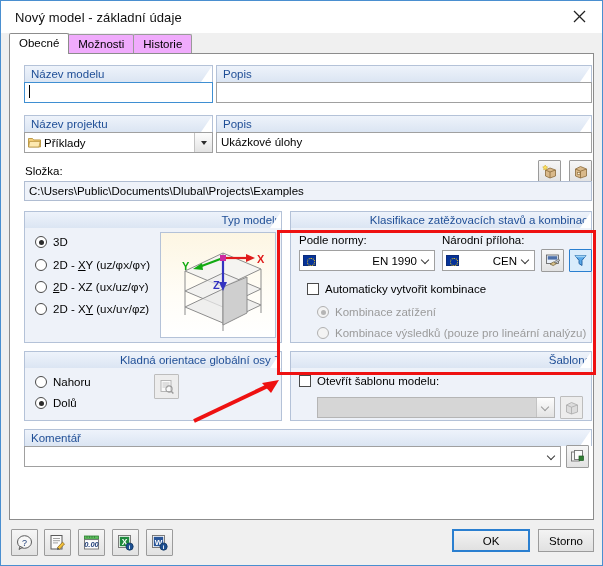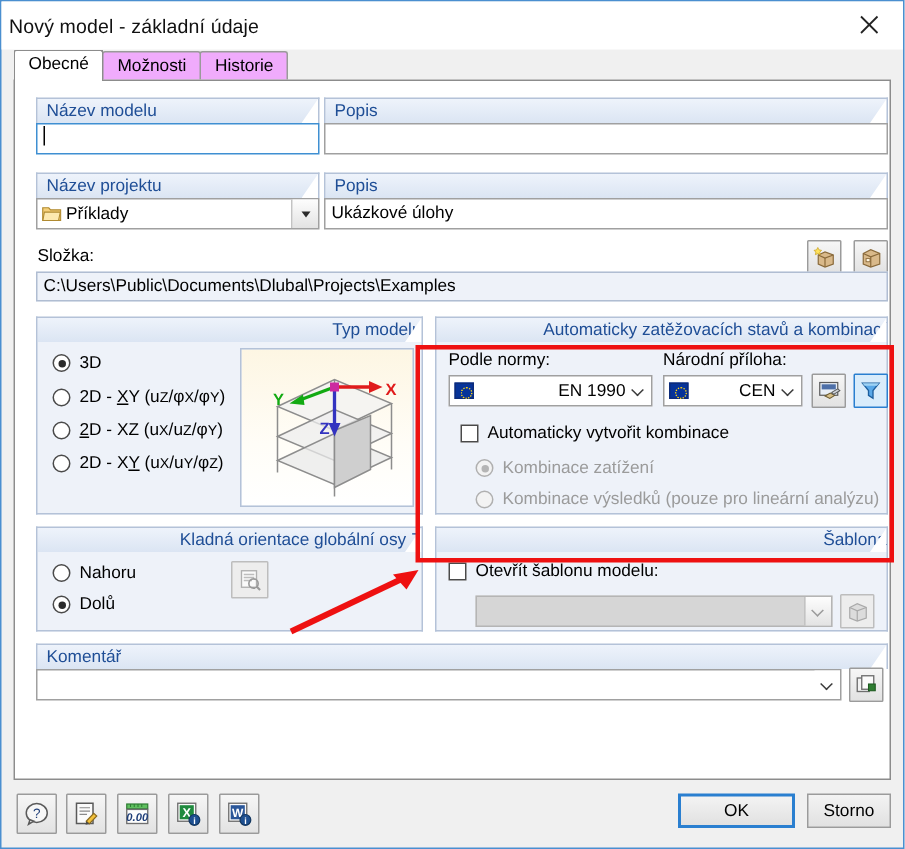--- a/index.html
+++ b/index.html
@@ -11,21 +11,21 @@
   .window{
     position:absolute;left:0;top:0;width:603px;height:566px;
     box-sizing:border-box;border:1px solid #4a8fd0;background:#f0f0f0;
   }
   
   .titlebar{
     height:32px;background:#ffffff;position:relative;
     display:flex;align-items:center;
   }
   .title-text{
-    margin-left:5px;font-size:13px;color:#111;letter-spacing:0.1px;
+    margin-left:14px;font-size:13px;color:#111;letter-spacing:0.1px;
   }
   .close-btn{
     position:absolute;right:0;top:0;width:45px;height:31px;
     display:flex;align-items:center;justify-content:center;
     cursor:default;
   }
   .close-btn svg{display:block;}
   
   .tabstrip{
     position:relative;height:21px;margin:0 0 0 8px;
@@ -307,21 +307,21 @@
             <rect x="59" y="22" width="6" height="6" fill="#cc2aa0"></rect>
             <text x="96" y="30" font-family="Liberation Sans, sans-serif" font-size="11" font-weight="bold" fill="#e01b1b">X</text>
             <text x="21" y="37" font-family="Liberation Sans, sans-serif" font-size="11" font-weight="bold" fill="#12aa12">Y</text>
             <text x="52" y="56" font-family="Liberation Sans, sans-serif" font-size="11" font-weight="bold" fill="#3333c0">Z</text>
           </svg>
         </div>
       </div>
     </div>
 
     <div class="group" style="left:274px;top:152px;width:302px;height:132px;">
-      <div class="ghead">Automaticky zatěžovacích stavů a kombinací</div>
+      <div class="ghead">Klasifikace zatěžovacích stavů a kombinací</div>
       <div class="gbody">
         <div class="caption" style="position:absolute;left:8px;top:6px;">Podle normy:</div>
         <div class="caption" style="position:absolute;left:151px;top:6px;">Národní příloha:</div>
 
         <div class="combo" style="position:absolute;left:8px;top:22px;width:136px;">
           <span class="eu-flag"></span>
           <span class="cval">EN 1990</span>
           <span class="arrow">
                 <i class="chev thin"></i>
               </span>

